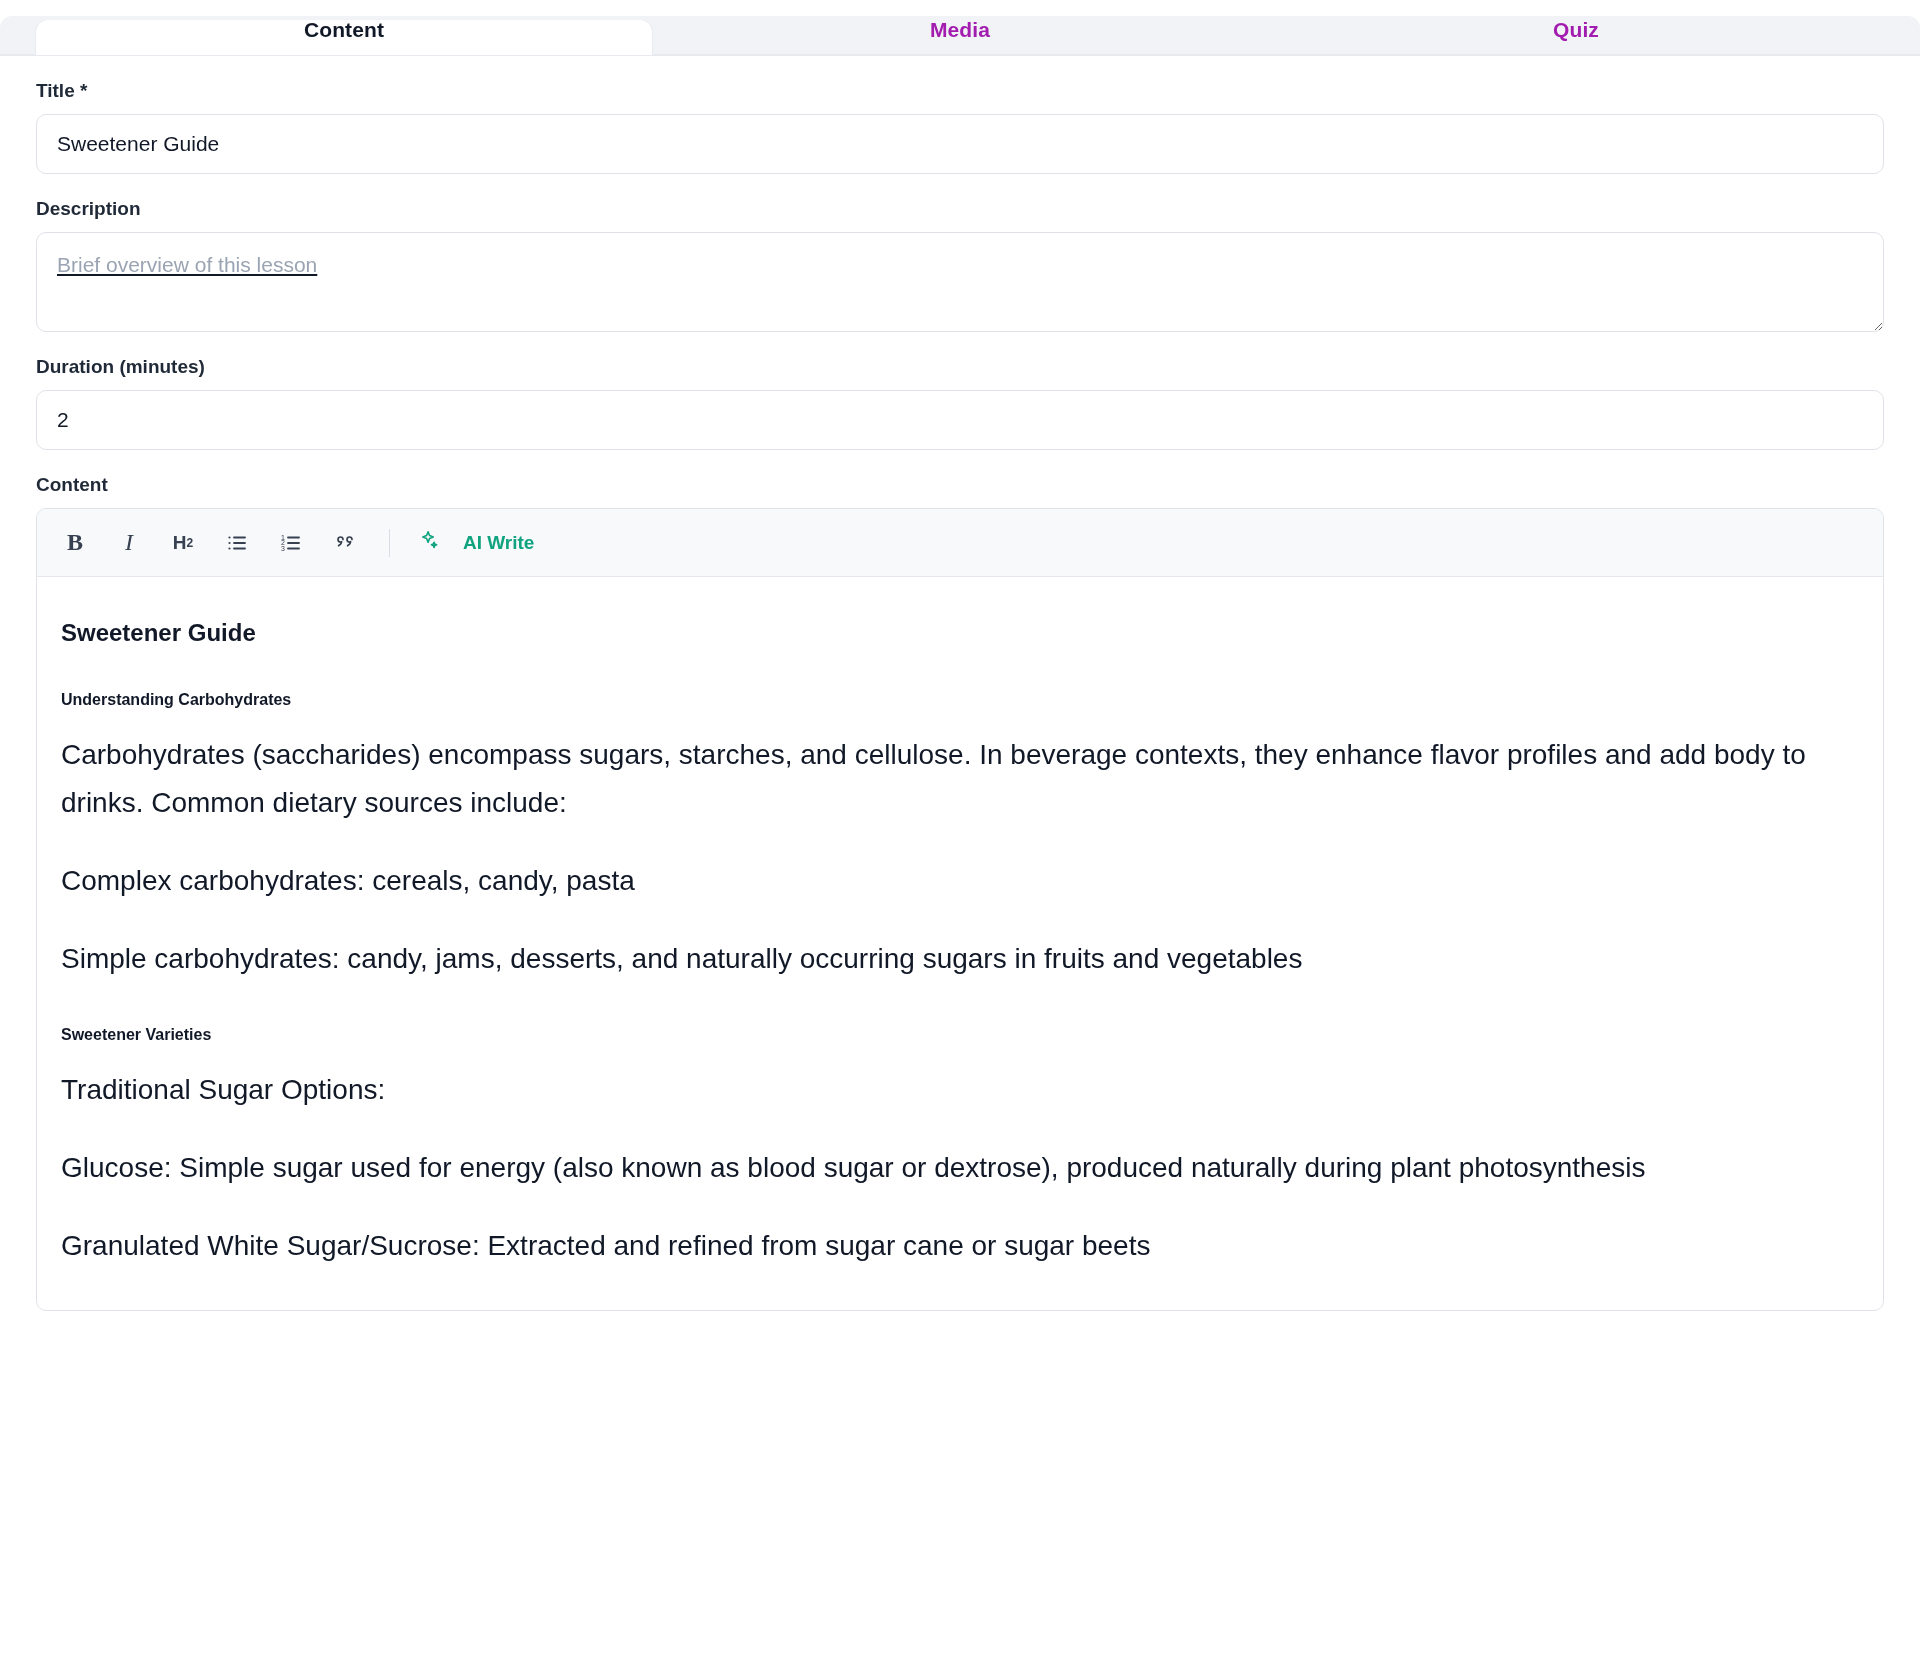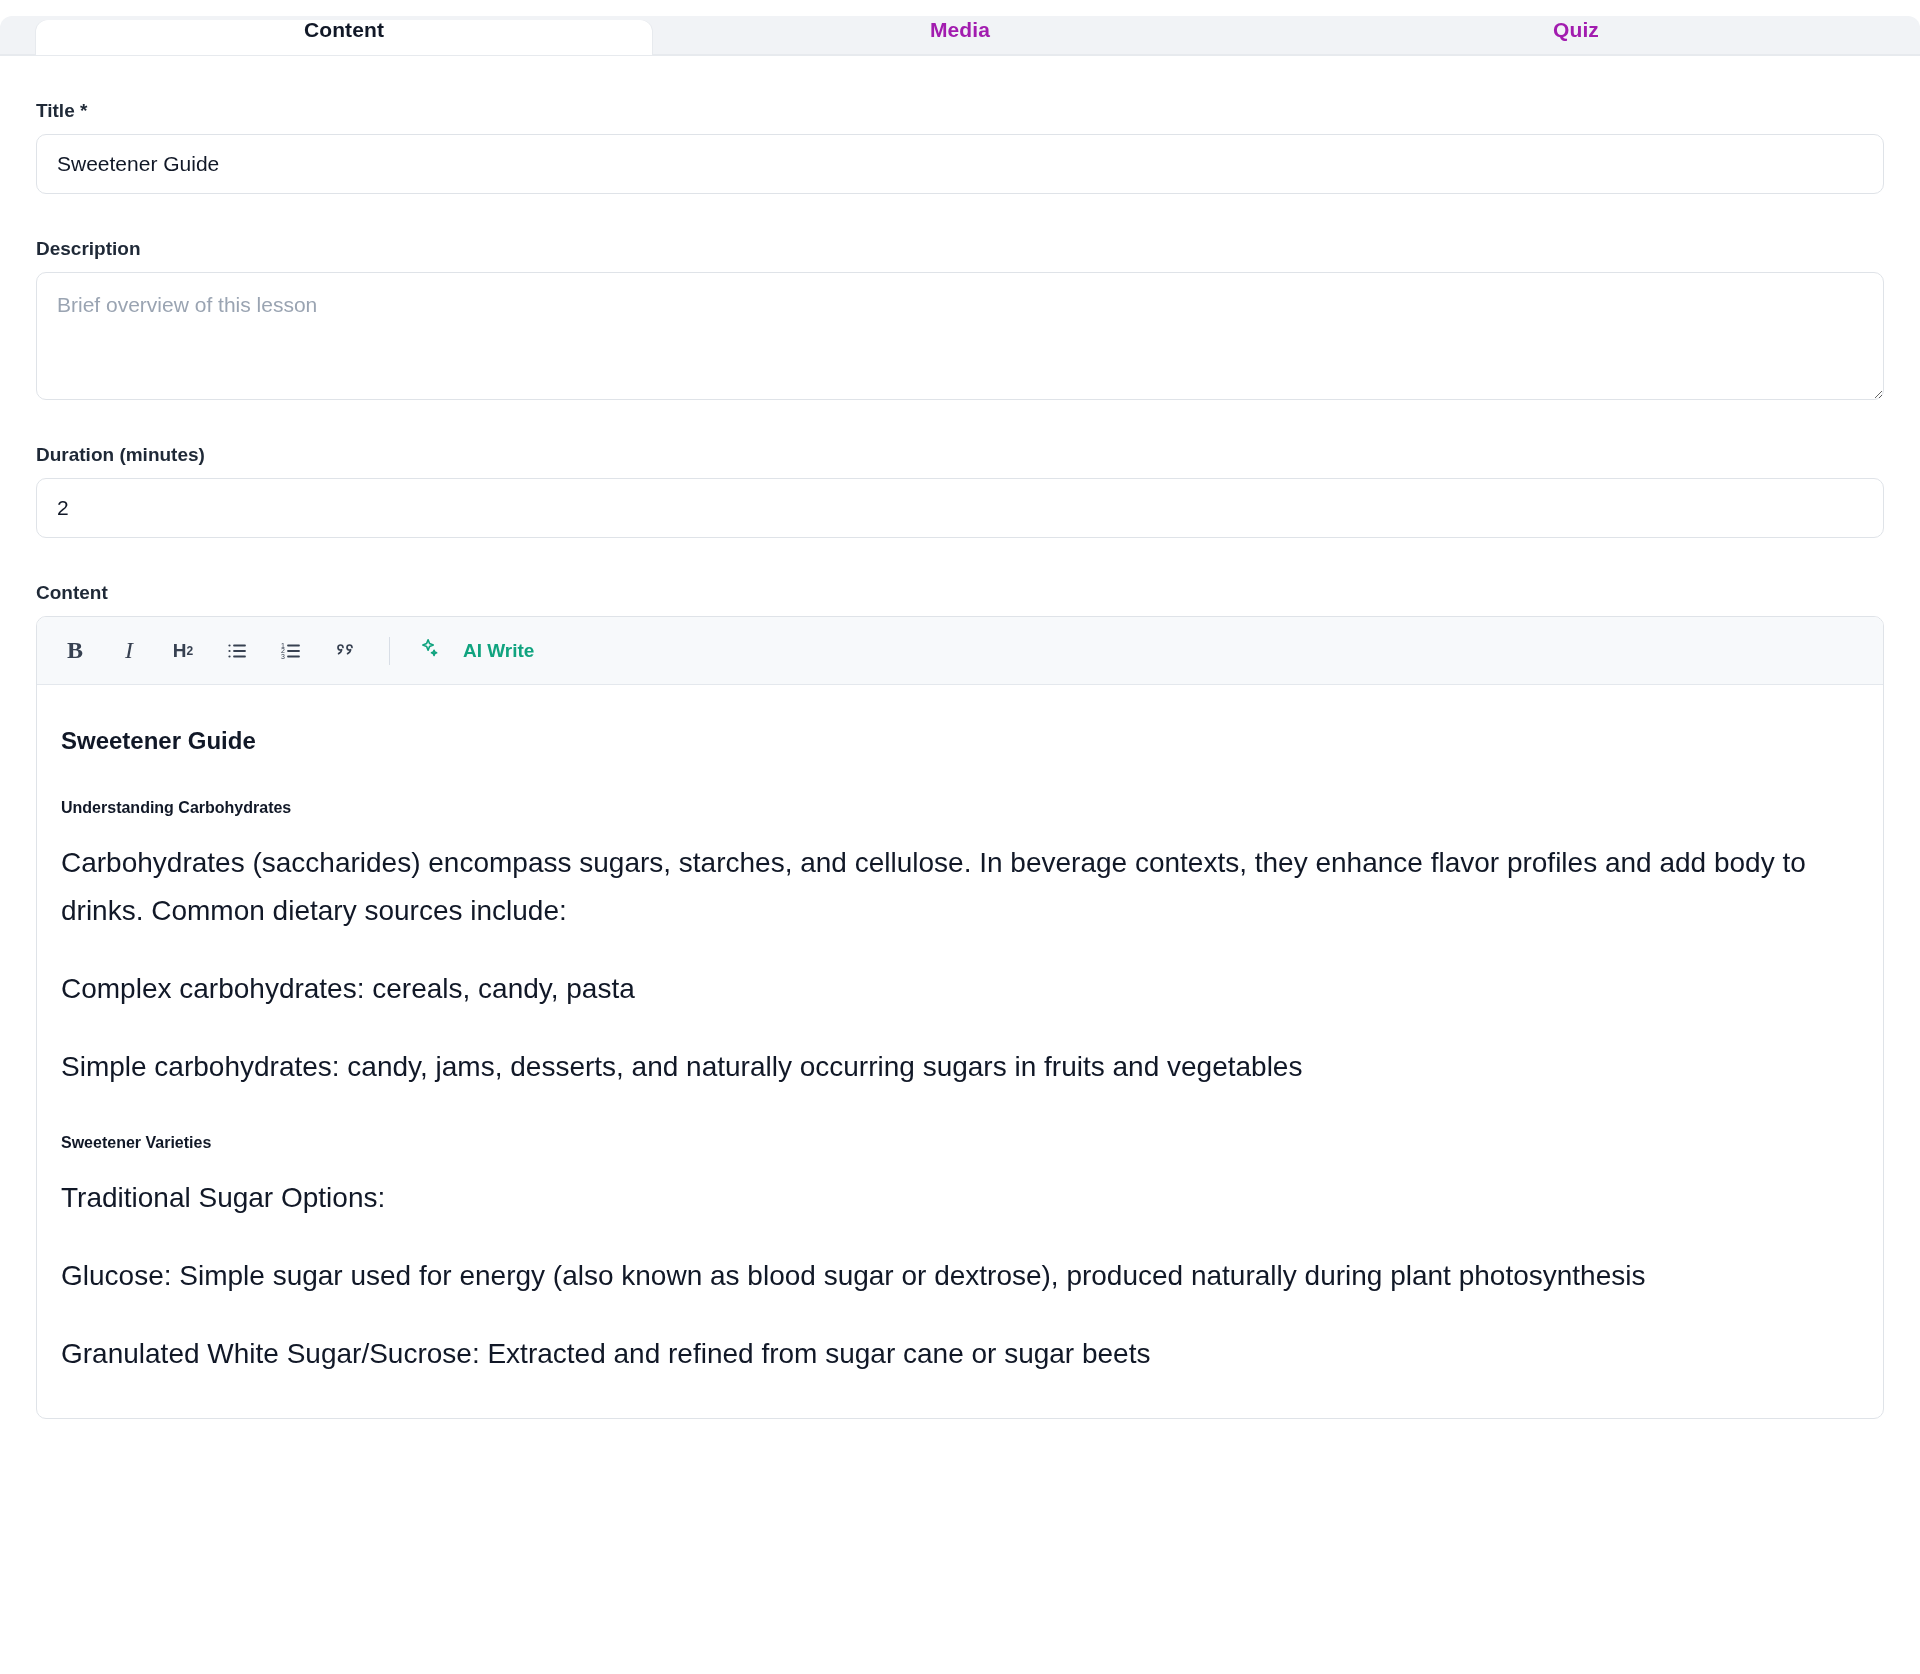--- a/index.html
+++ b/index.html
@@ -53,44 +53,45 @@
   .tab.active {
     color: #111827;
     background: #ffffff;
     border-radius: 12px 12px 0 0;
     box-shadow: 0 -1px 0 #e7eaee inset, -1px 0 0 #e7eaee, 1px 0 0 #e7eaee;
     z-index: 2;
   }
   .tab-inner { display: block; transform: translateY(-2px); }
 
   
-  .field { margin-top: 44px; }
+  .field { margin-top: 24px; }
   .field-label {
     font-size: 19px;
     font-weight: 700;
     color: #1f2937;
     margin-bottom: 12px;
     display: block;
   }
   .input, .textarea {
     width: 100%;
     border: 1px solid #dfe3e8;
     border-radius: 10px;
     background: #fff;
     font-family: "Liberation Sans", sans-serif;
     font-size: 21px;
     color: #111827;
     padding: 17px 20px;
     outline: none;
     display: block;
   }
   .textarea {
-    height: 128px;
+    height: 100px;
     resize: vertical;
     line-height: 1.4;
+    text-decoration: underline;
   }
   .textarea::placeholder { color: #9aa4b2; }
   .input::placeholder { color: #9aa4b2; }
 
   
   .editor {
     border: 1px solid #dfe3e8;
     border-radius: 10px;
     overflow: hidden;
     background: #fff;

